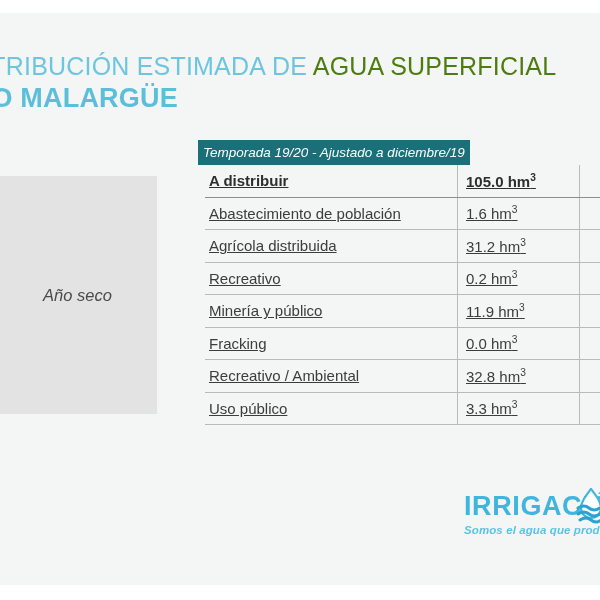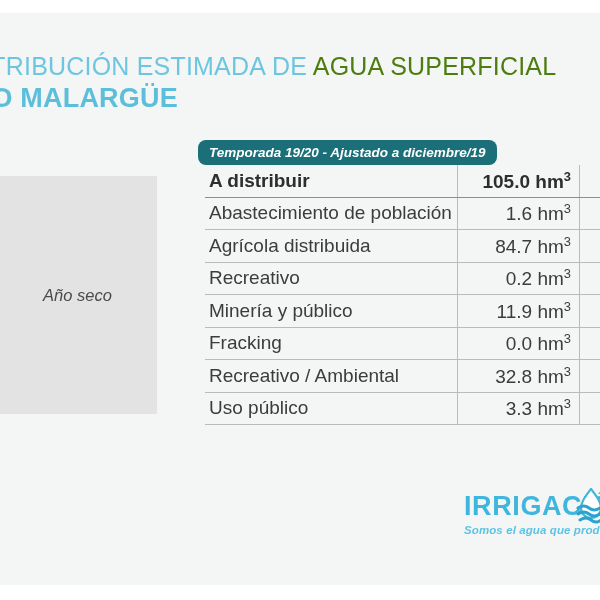--- a/index.html
+++ b/index.html
@@ -58,29 +58,28 @@
     color: #5bbfdb;
     letter-spacing: 0.2px;
   }
 
   .season-badge {
     position: absolute;
     left: 198px;
     top: 88px;
     height: 25px;
     line-height: 25px;
-    padding: 0 11px;
+    padding: 0 5px;
     background: #1a6f78;
     color: #ffffff;
     font-size: 13.5px;
     font-style: italic;
-    font-weight: 700;
+    font-weight: 400;
     white-space: nowrap;
     box-sizing: border-box;
-    border-radius: 8px;
   }
 
   
   .scenario-panel {
     position: absolute;
     left: -20px;
     top: 163px;
     width: 177px;
     height: 238px;
     background: #e3e3e4;
@@ -107,38 +106,39 @@
     width: 430px;
   }
   table.dist-table {
     border-collapse: collapse;
     width: 430px;
     table-layout: fixed;
   }
   table.dist-table td {
     height: 31.5px;
     padding: 0 8px;
-    font-size: 19px;
+    font-size: 15px;
     color: #3c3c3c;
     border-bottom: 1px solid #b9bbbb;
     vertical-align: middle;
     white-space: nowrap;
     overflow: hidden;
+    text-decoration: underline;
   }
   table.dist-table tr.header-row td {
     font-weight: 700;
     border-bottom: 1px solid #8c8e8e;
     color: #2e2e2e;
   }
   table.dist-table tr:last-child td {
     border-bottom: 1px solid #b9bbbb;
     margin-left: 38px;
   }
   .col-label  { width: 240px; padding-left: 4px !important; text-align: left; }
-  .col-value  { width: 105px; text-align: right; border-left: 1px solid #b9bbbb; }
+  .col-value  { width: 105px; border-left: 1px solid #b9bbbb; }
   .col-pct    { width: 85px;  text-align: right; border-left: 1px solid #b9bbbb; }
   sup.unit { font-size: 0.68em; vertical-align: super; }
 
   
   .logo-block {
     position: absolute;
     left: 464px;
     top: 478px;
     width: 200px;
   }
@@ -195,21 +195,21 @@
         </tr>
 
         <tr>
           <td class="col-label">Abastecimiento de población</td>
           <td class="col-value"><span>1.6 hm</span><sup class="unit">3</sup></td>
           <td class="col-pct">1.5%</td>
         </tr>
 
         <tr>
           <td class="col-label">Agrícola distribuida</td>
-          <td class="col-value"><span>84.7 hm</span><sup class="unit">3</sup></td>
+          <td class="col-value"><span>31.2 hm</span><sup class="unit">3</sup></td>
           <td class="col-pct">51.8%</td>
         </tr>
 
         <tr>
           <td class="col-label">Recreativo</td>
           <td class="col-value"><span>0.2 hm</span><sup class="unit">3</sup></td>
           <td class="col-pct">0.2%</td>
         </tr>
 
         <tr>

